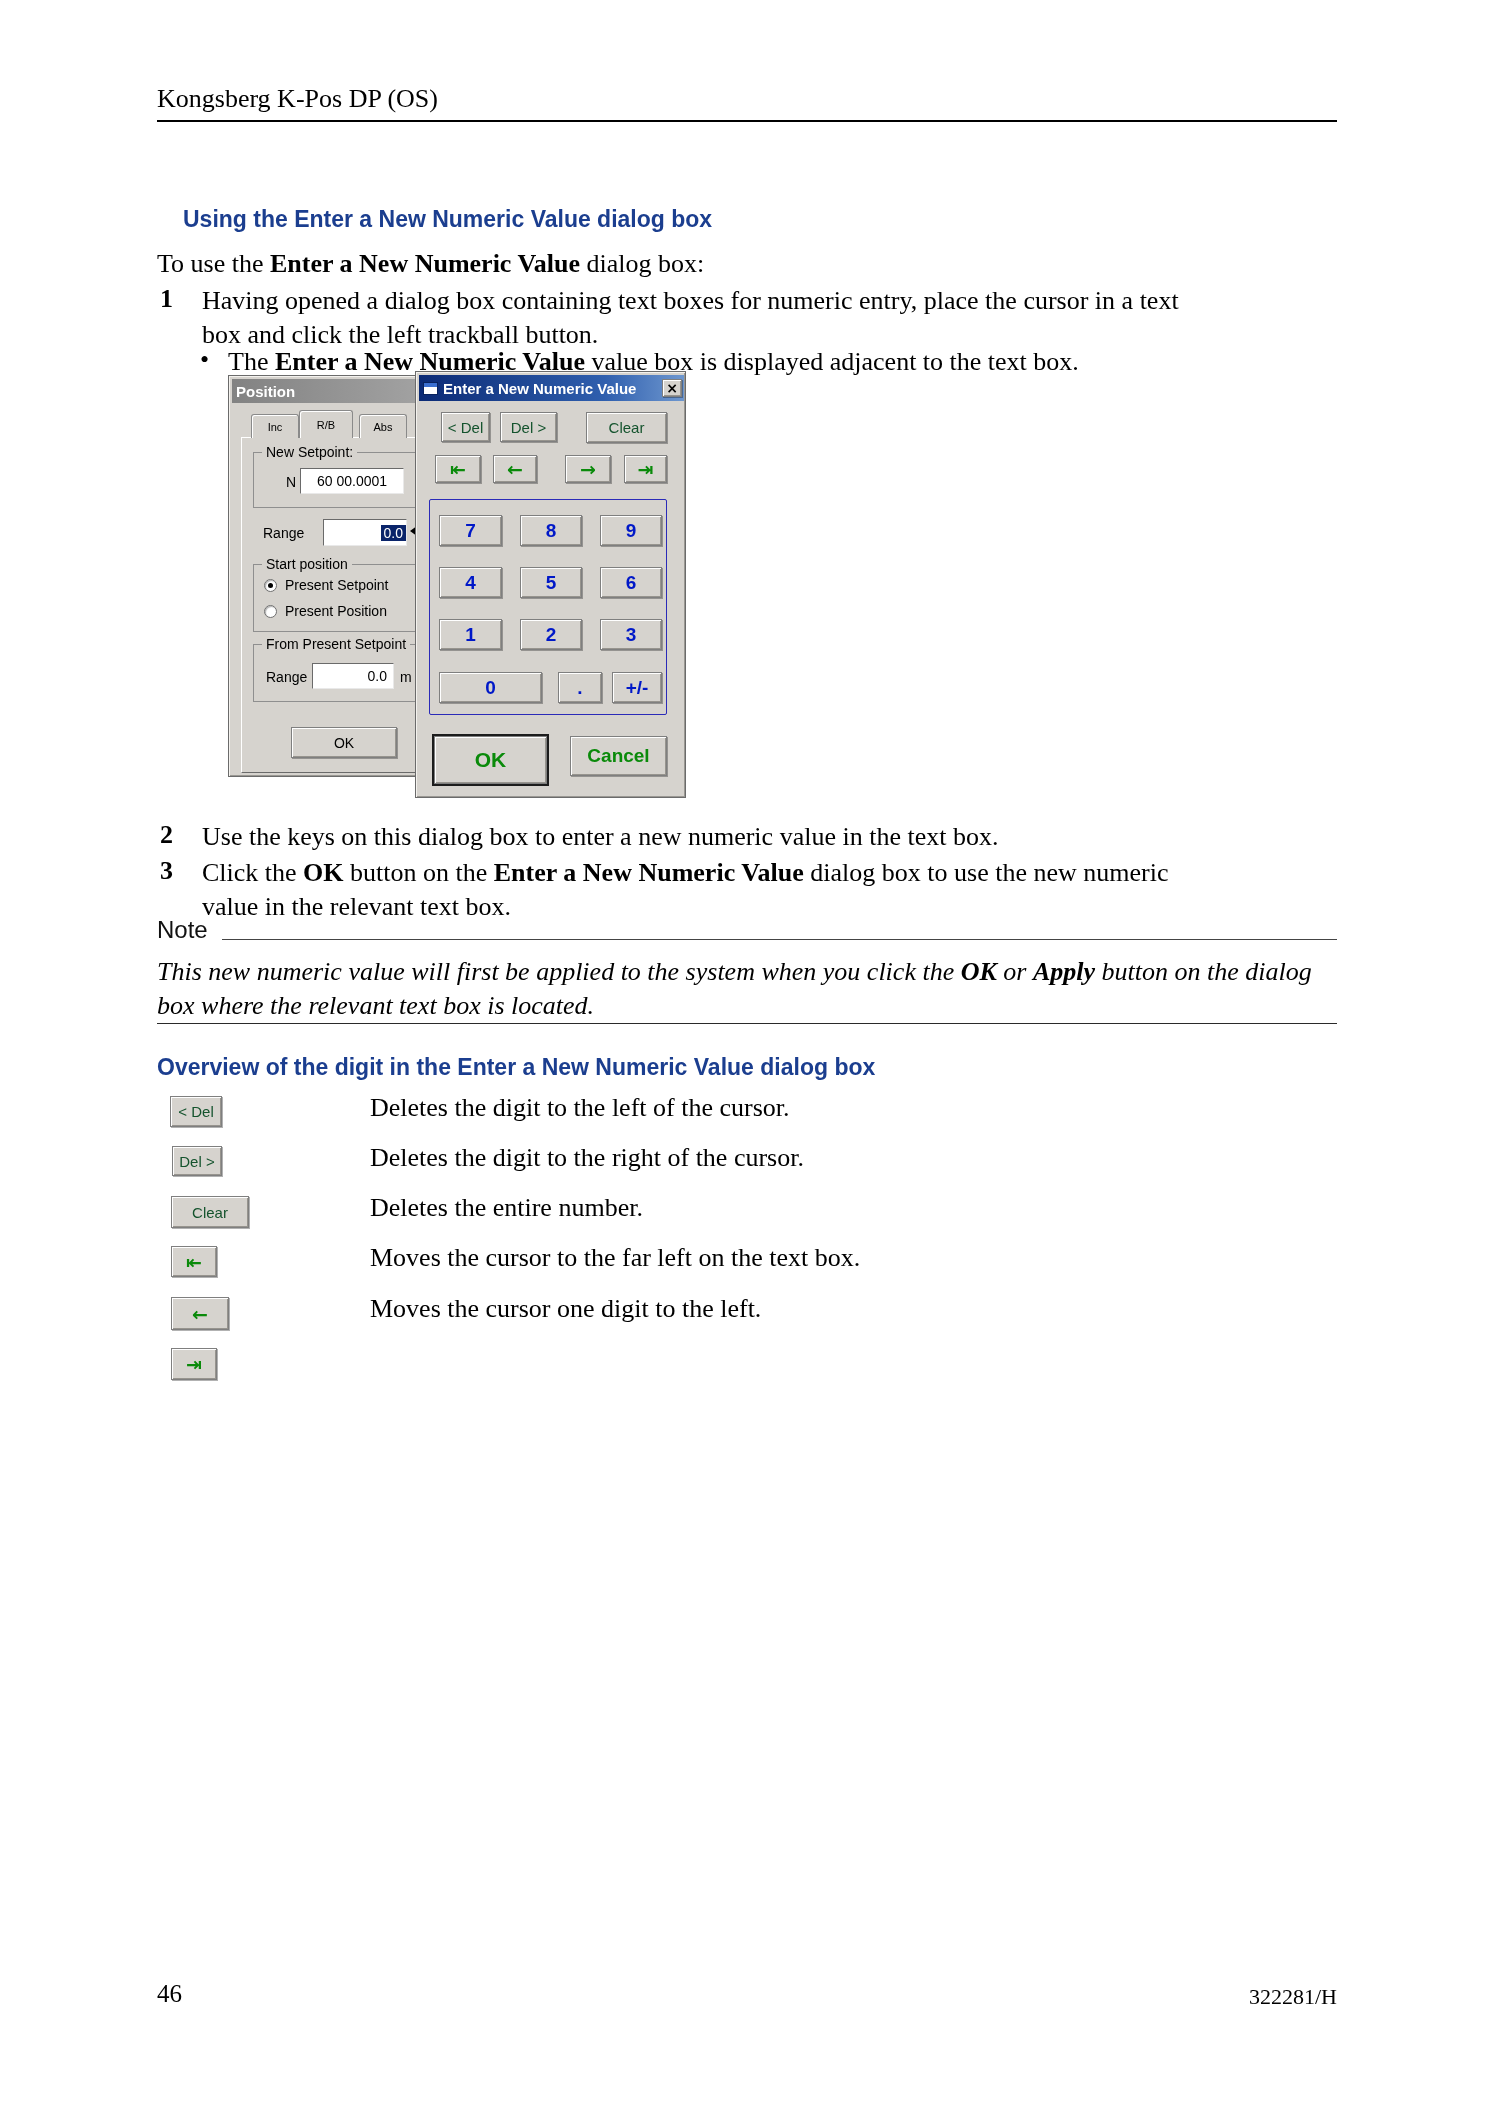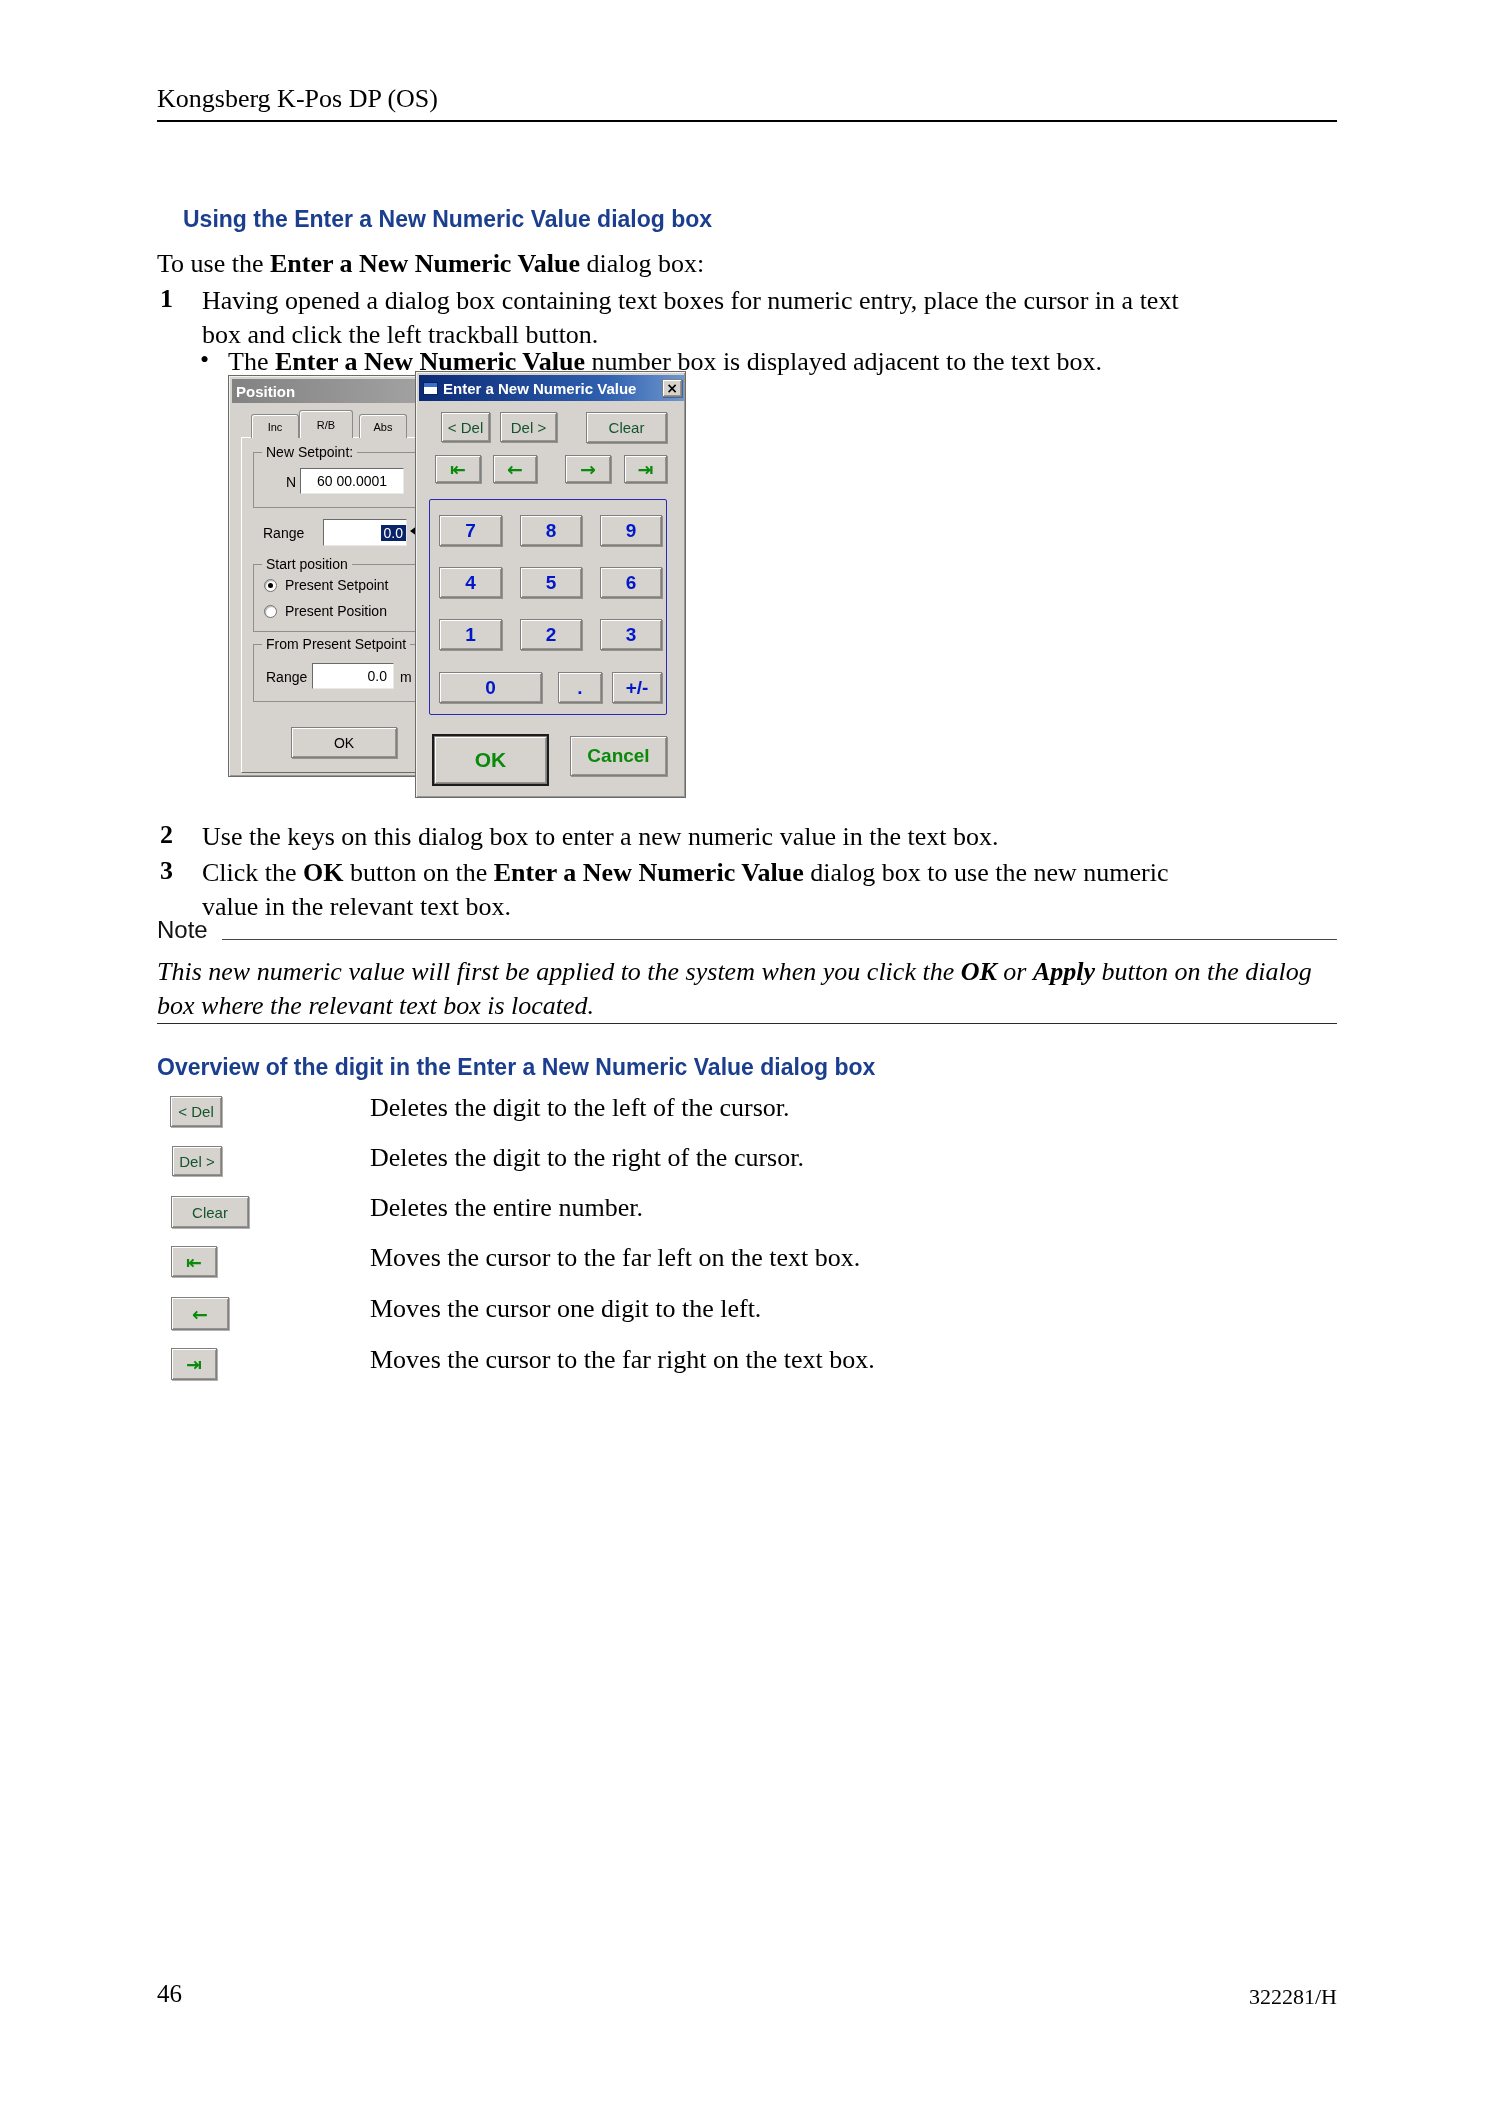--- a/index.html
+++ b/index.html
@@ -136,21 +136,21 @@
 
   <p class="abs body" style="left:157px; top:247px; width:1180px;"><span>To use the </span><b class="bserif">Enter a New Numeric Value</b><span> dialog box:</span></p>
 
   <div class="abs step" style="left:160px; top:284px; width:1058px;">
     <span class="step-num">1</span>
     <div class="step-text" style="max-width:1015px;">Having opened a dialog box containing text boxes for numeric entry, place the cursor in a text box and click the left trackball button.</div>
   </div>
 
   <div class="abs bullet" style="left:200px; top:345px; width:1080px;">
     <span class="bullet-marker">•</span>
-    <div class="step-text"><span>The </span><b class="bserif">Enter a New Numeric Value</b><span> number box is displayed adjacent to the text box.</span></div>
+    <div class="step-text"><span>The </span><b class="bserif">Enter a New Numeric Value</b><span> value box is displayed adjacent to the text box.</span></div>
   </div>
 
   <div class="abs shot" style="left:228px; top:371px;">
 
     <div class="dlg pos-dlg">
       <div class="titlebar gray">
         <span class="tb-title">Position</span>
       </div>
       <div class="panel"></div>
       <div class="tab" style="left:22px; top:38px; width:48px; height:24px;">Inc</div>
@@ -265,19 +265,18 @@
   <div class="krow" style="top:1243px;">
     <div class="wbtn grn" style="left:14px; top:3px; width:46px; height:31px;">⇤</div>
     <div class="kdesc">Moves the cursor to the far left on the text box.</div>
   </div>
   <div class="krow" style="top:1294px;">
     <div class="wbtn grn" style="left:14px; top:3px; width:58px; height:33px;">←</div>
     <div class="kdesc">Moves the cursor one digit to the left.</div>
   </div>
   <div class="krow" style="top:1345px;">
     <div class="wbtn grn" style="left:14px; top:3px; width:46px; height:32px;">⇥</div>
-    <div class="kdesc">Moves the cursor to the far right on the text box.</div>
   </div>
 
   <div class="abs footer-text" style="left:157px; top:1980px;">46</div>
   <div class="abs footer-doc" style="right:157px; top:1984px;">322281/H</div>
 
 </div>
 
 </body></html>

